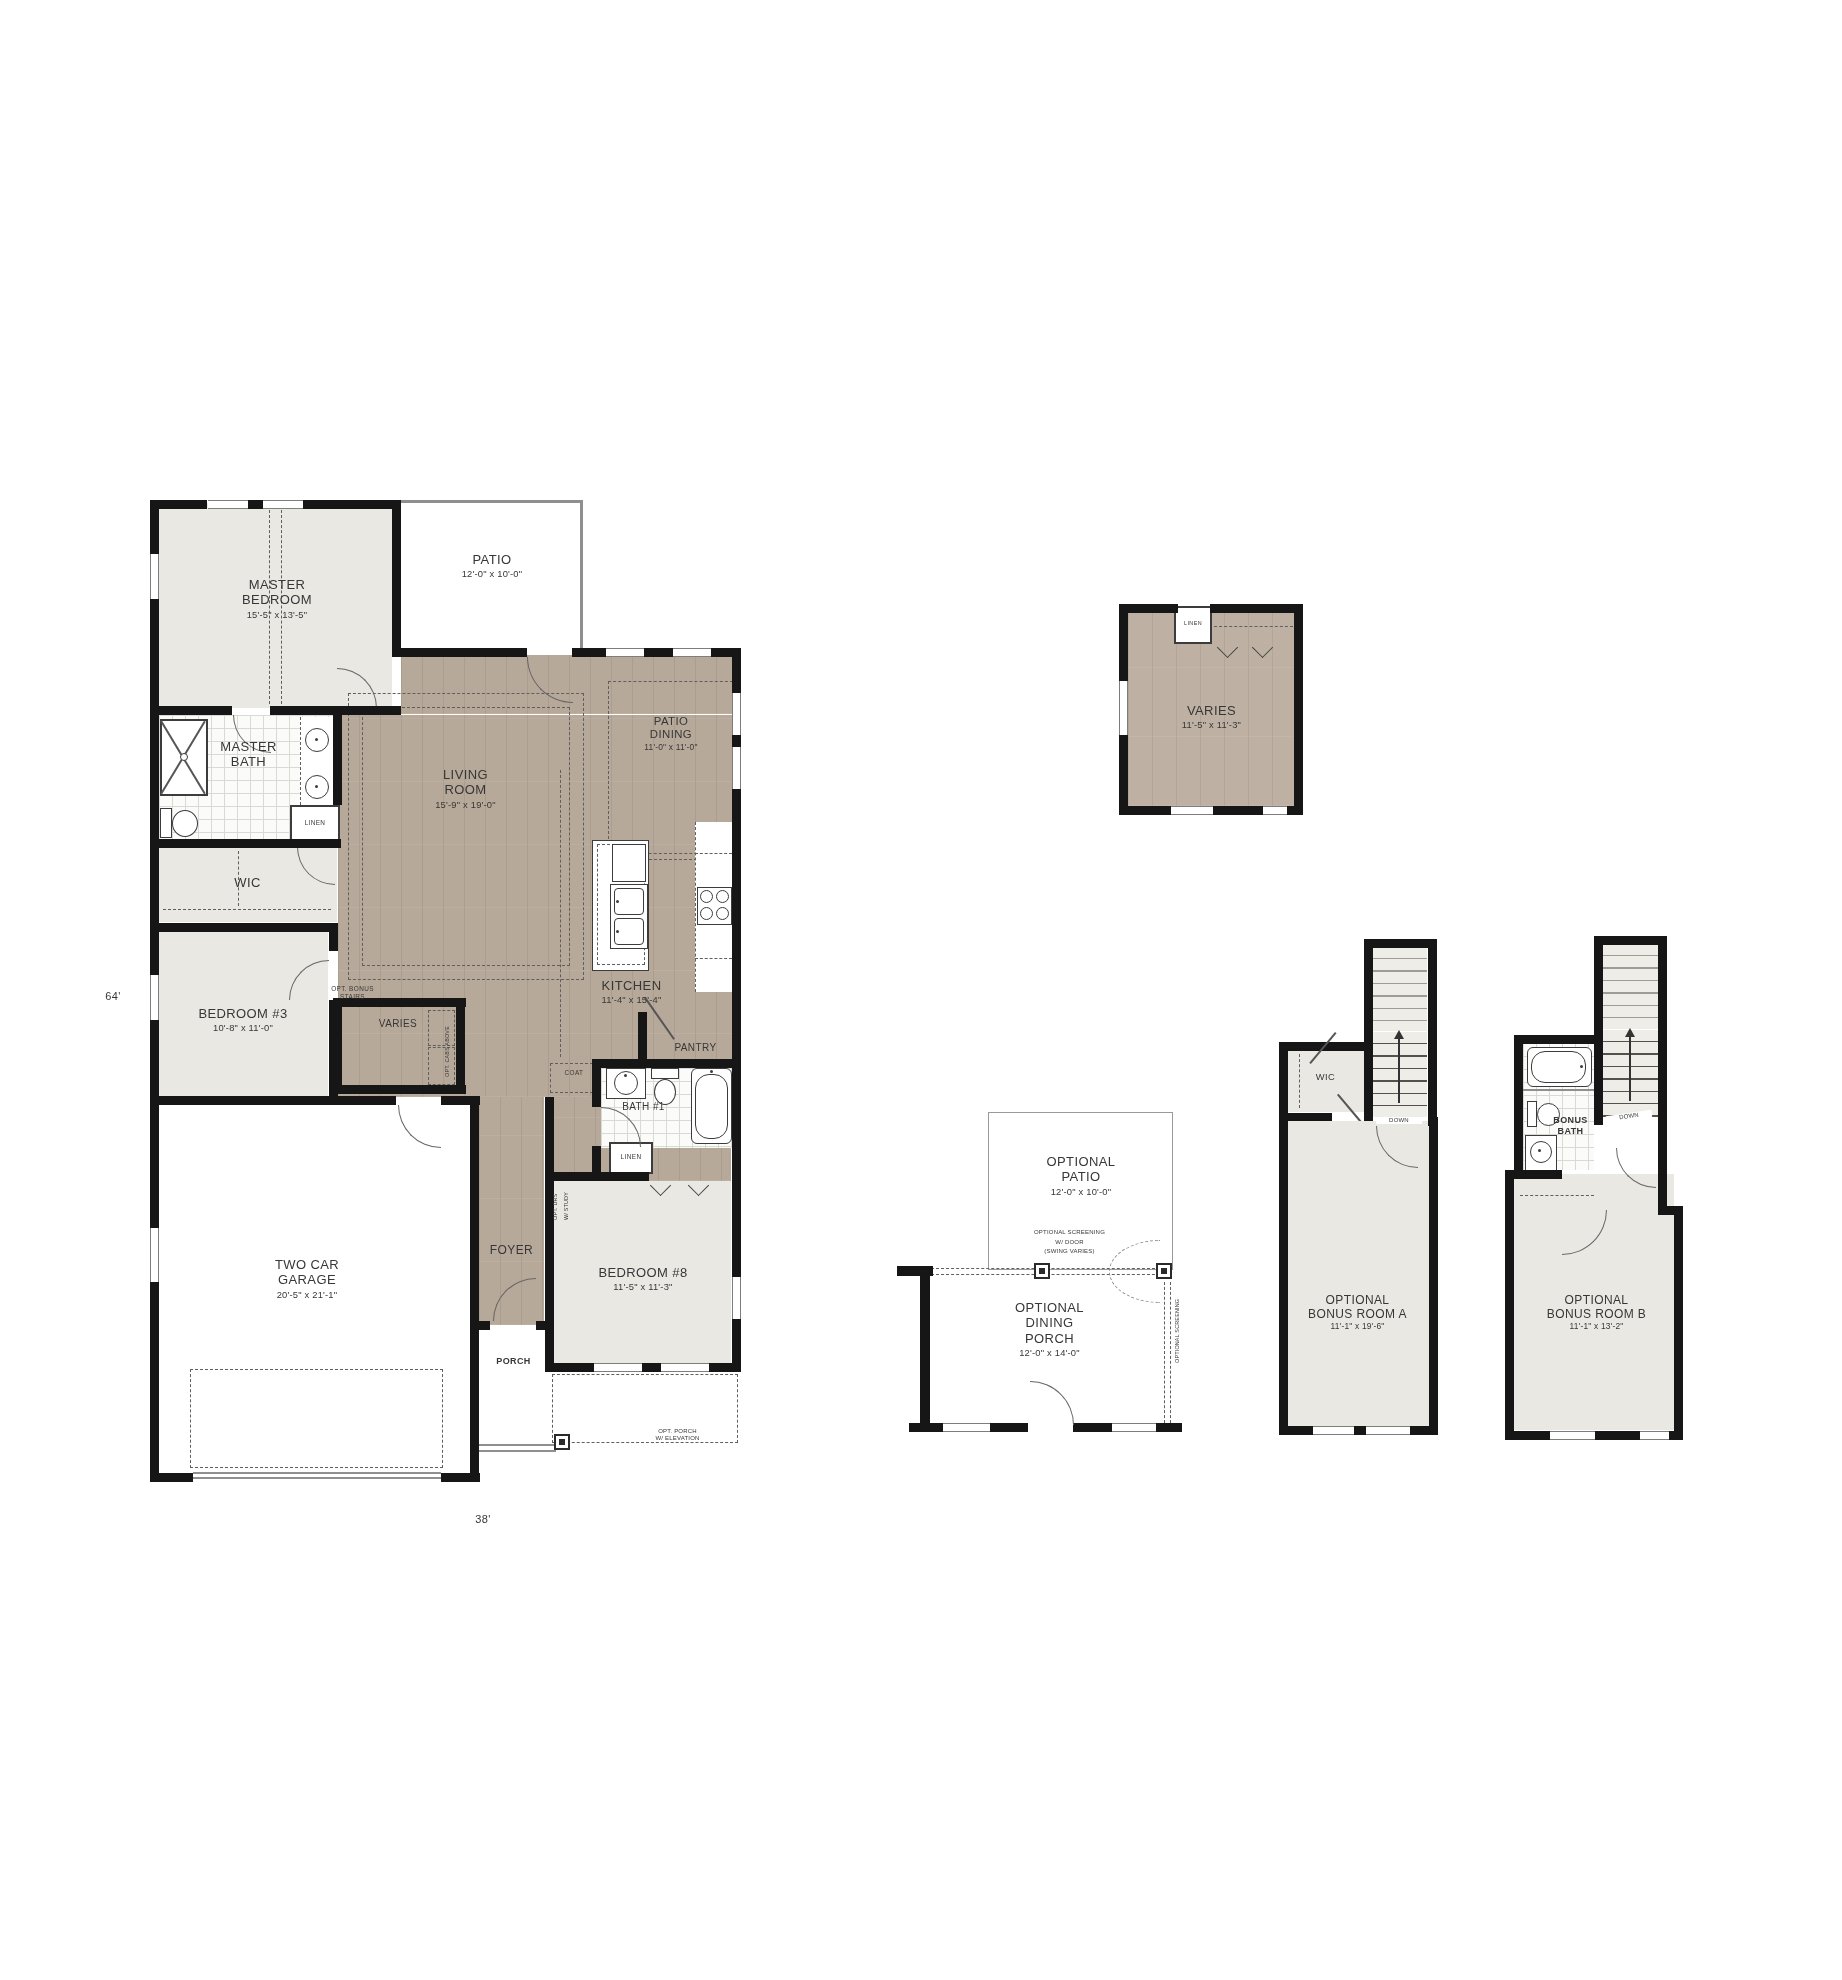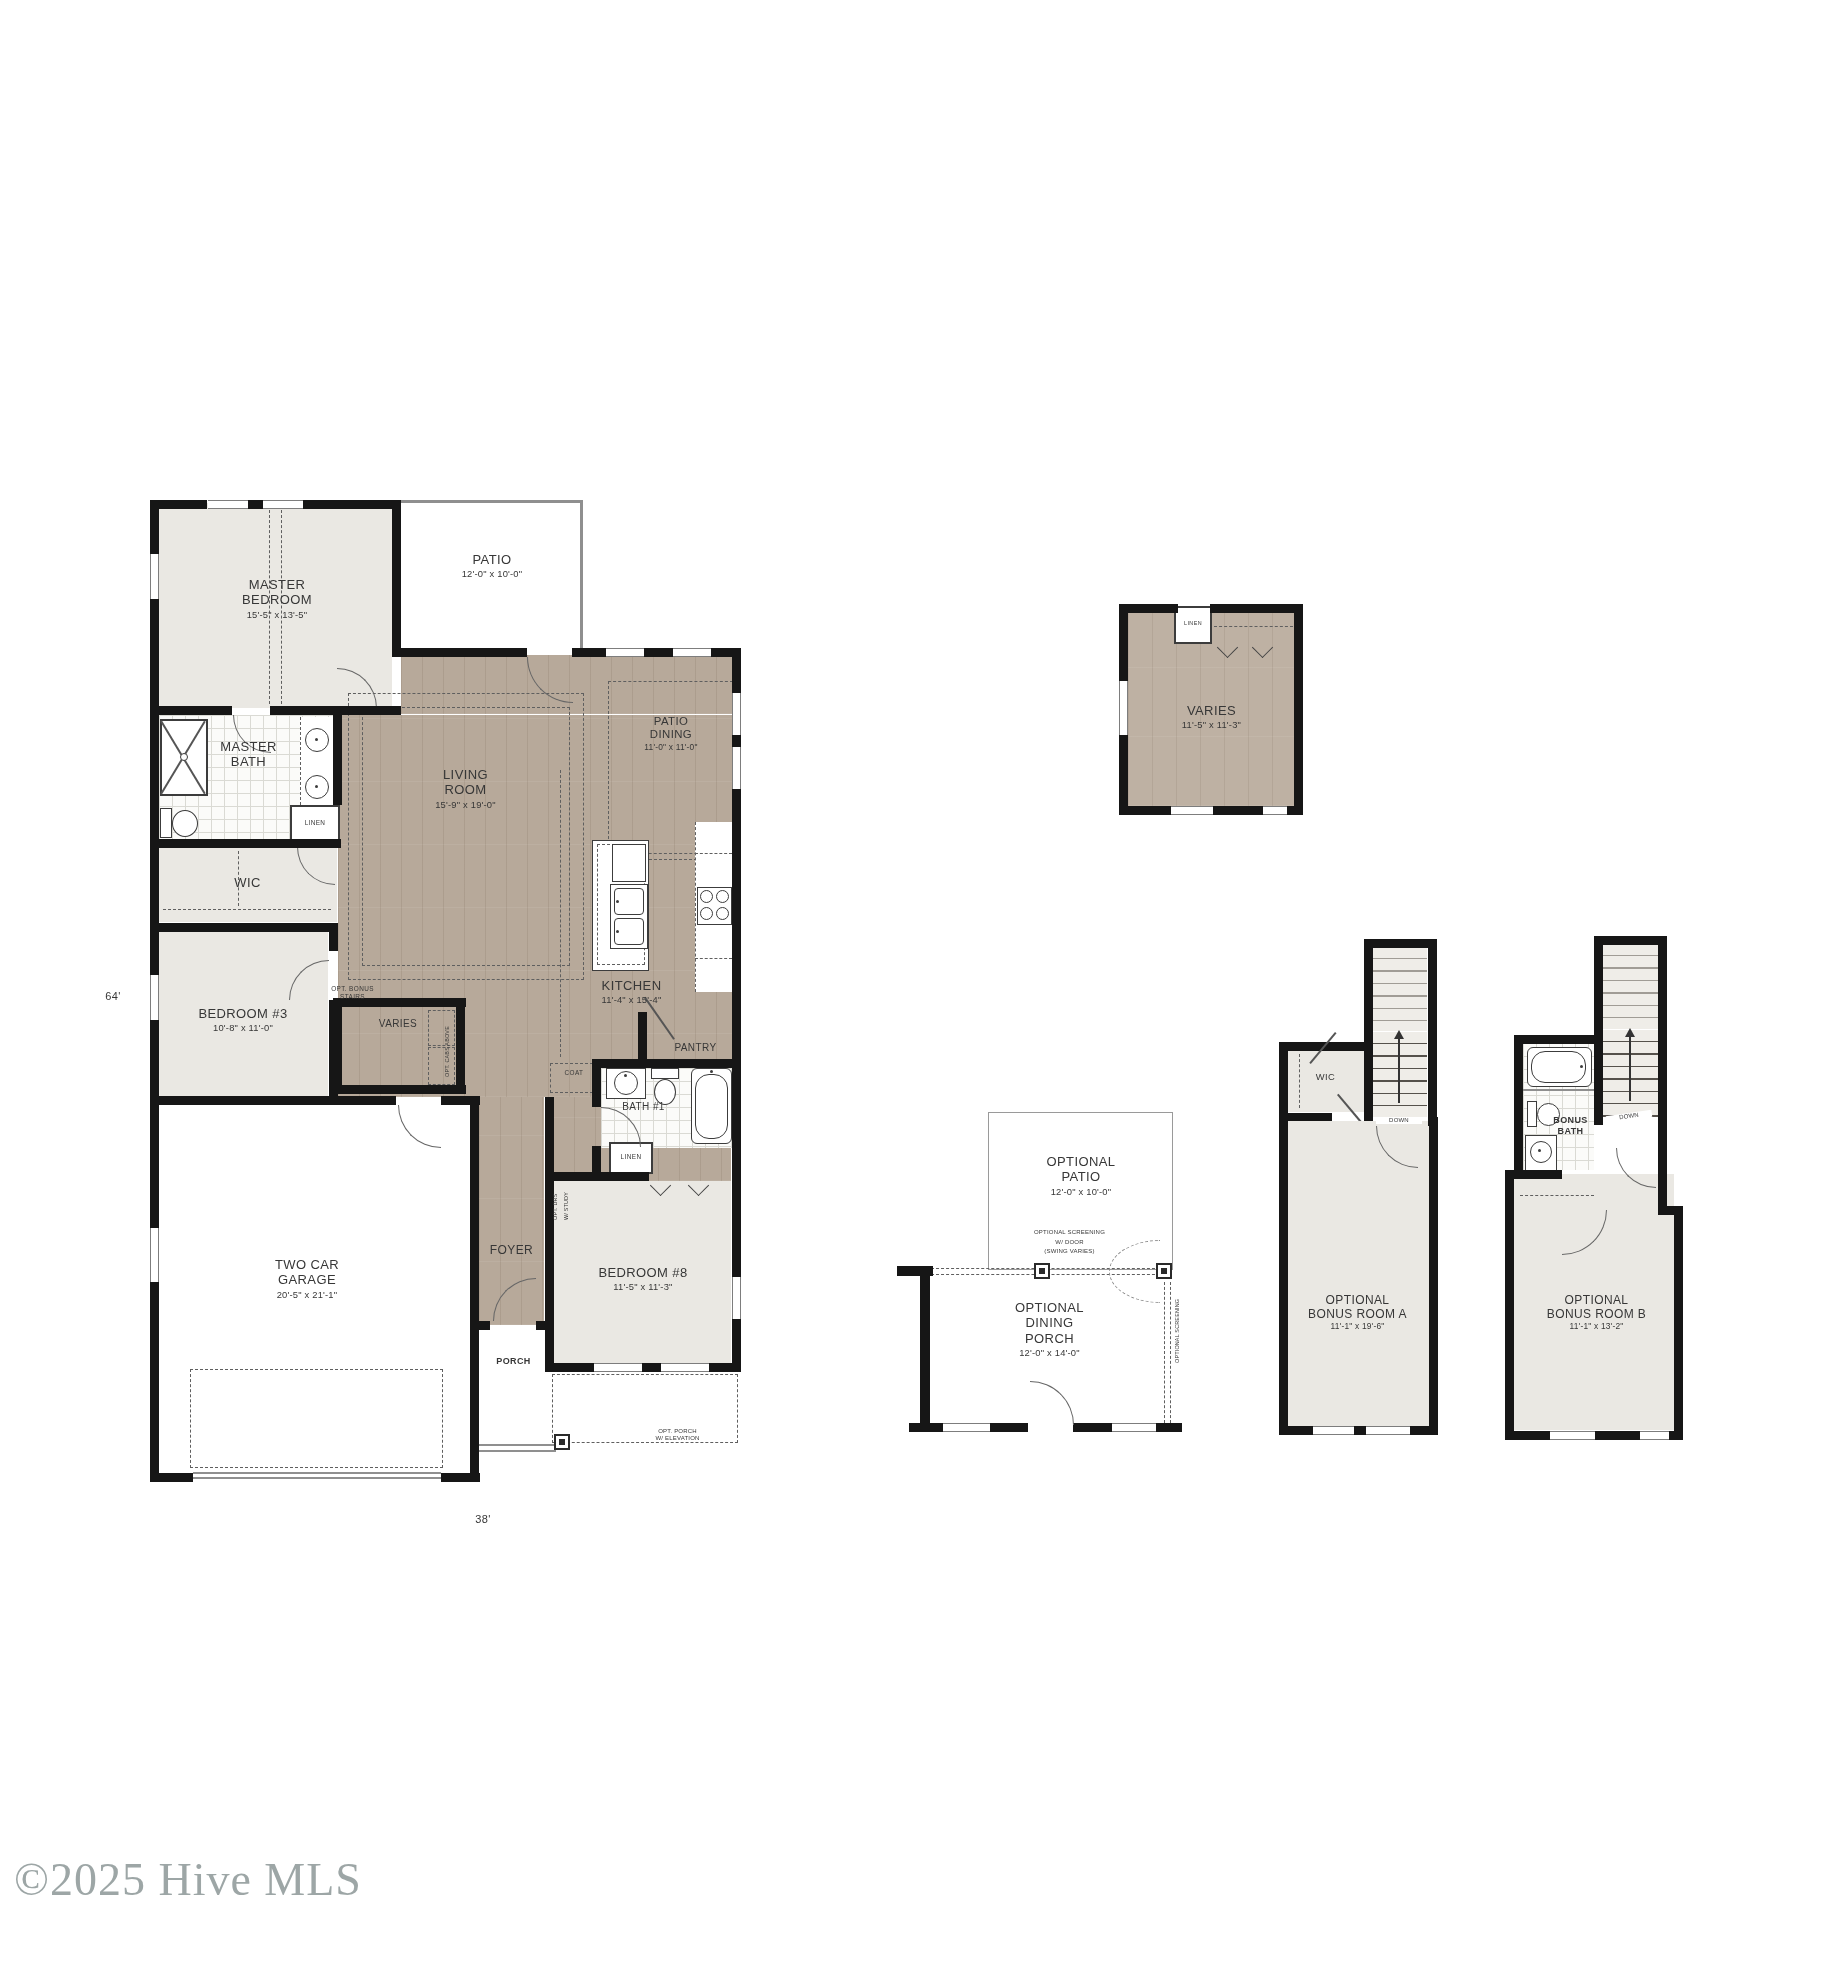--- a/index.html
+++ b/index.html
@@ -392,16 +392,15 @@
     <div>BONUS</div>
     <div>BATH</div>
   </div>
   <div class="lbl xs" style="left:1606px;top:1113px;width:46px;background:#fff;transform:rotate(-8deg);">DOWN</div>
   <div class="lbl n" style="left:1522px;top:1293px;width:149px;font-size:12px;">
     <div>OPTIONAL</div>
     <div>BONUS ROOM B</div>
     <div class="d" style="font-size:8.4px;">11'-1" x 13'-2"</div>
   </div>
 
-  <div id="watermark" style="left:14px;top:1853px;">©2025 Hive MLS</div>
 
 </div>
 
 
 </body></html>

